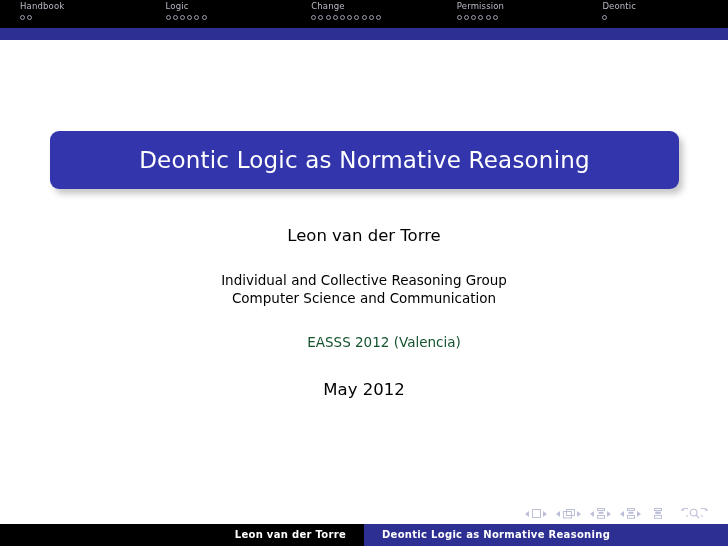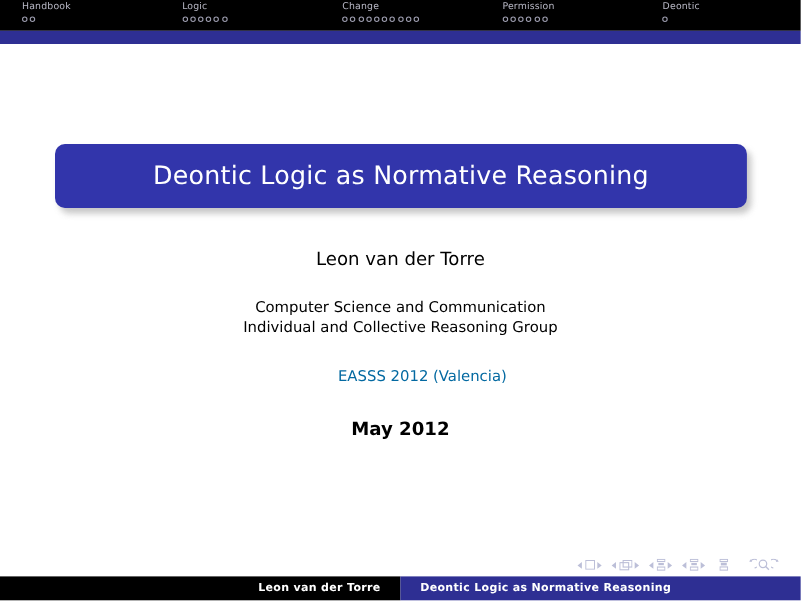--- a/index.html
+++ b/index.html
@@ -116,30 +116,29 @@
     margin-bottom: 24px;
   }
   .affiliation-line {
     font-size: 13.5px;
     line-height: 18px;
     color: #000000;
   }
   .venue {
     font-size: 13.5px;
     line-height: 18px;
-    color: #0369a1;
+    color: #14532d;
     margin-top: 26px;
     margin-left: 40px;
   }
   .date {
     font-size: 16.5px;
     line-height: 22px;
     color: #000000;
     margin-top: 28px;
-    font-weight: bold;
   }
 
   
   .navsymbols {
     position: absolute;
     right: 16px;
     bottom: 27px;
     display: flex;
     align-items: center;
     gap: 9px;
@@ -264,22 +263,22 @@
   <div class="title-banner-shadow"></div>
   <div class="title-banner">
     <div class="title-banner-text">Deontic Logic as Normative Reasoning</div>
   </div>
 </div>
 
 <div class="center-block">
   <div class="author">Leon van der Torre</div>
 
   <div id="affiliation-block">
+      <div class="affiliation-line">Individual and Collective Reasoning Group</div>
       <div class="affiliation-line">Computer Science and Communication</div>
-      <div class="affiliation-line">Individual and Collective Reasoning Group</div>
     </div>
 
   <div class="venue">EASSS 2012 (Valencia)</div>
 
   <div class="date">May 2012</div>
 </div>
 
 <div class="navsymbols">
 
   <div class="navgroup">

